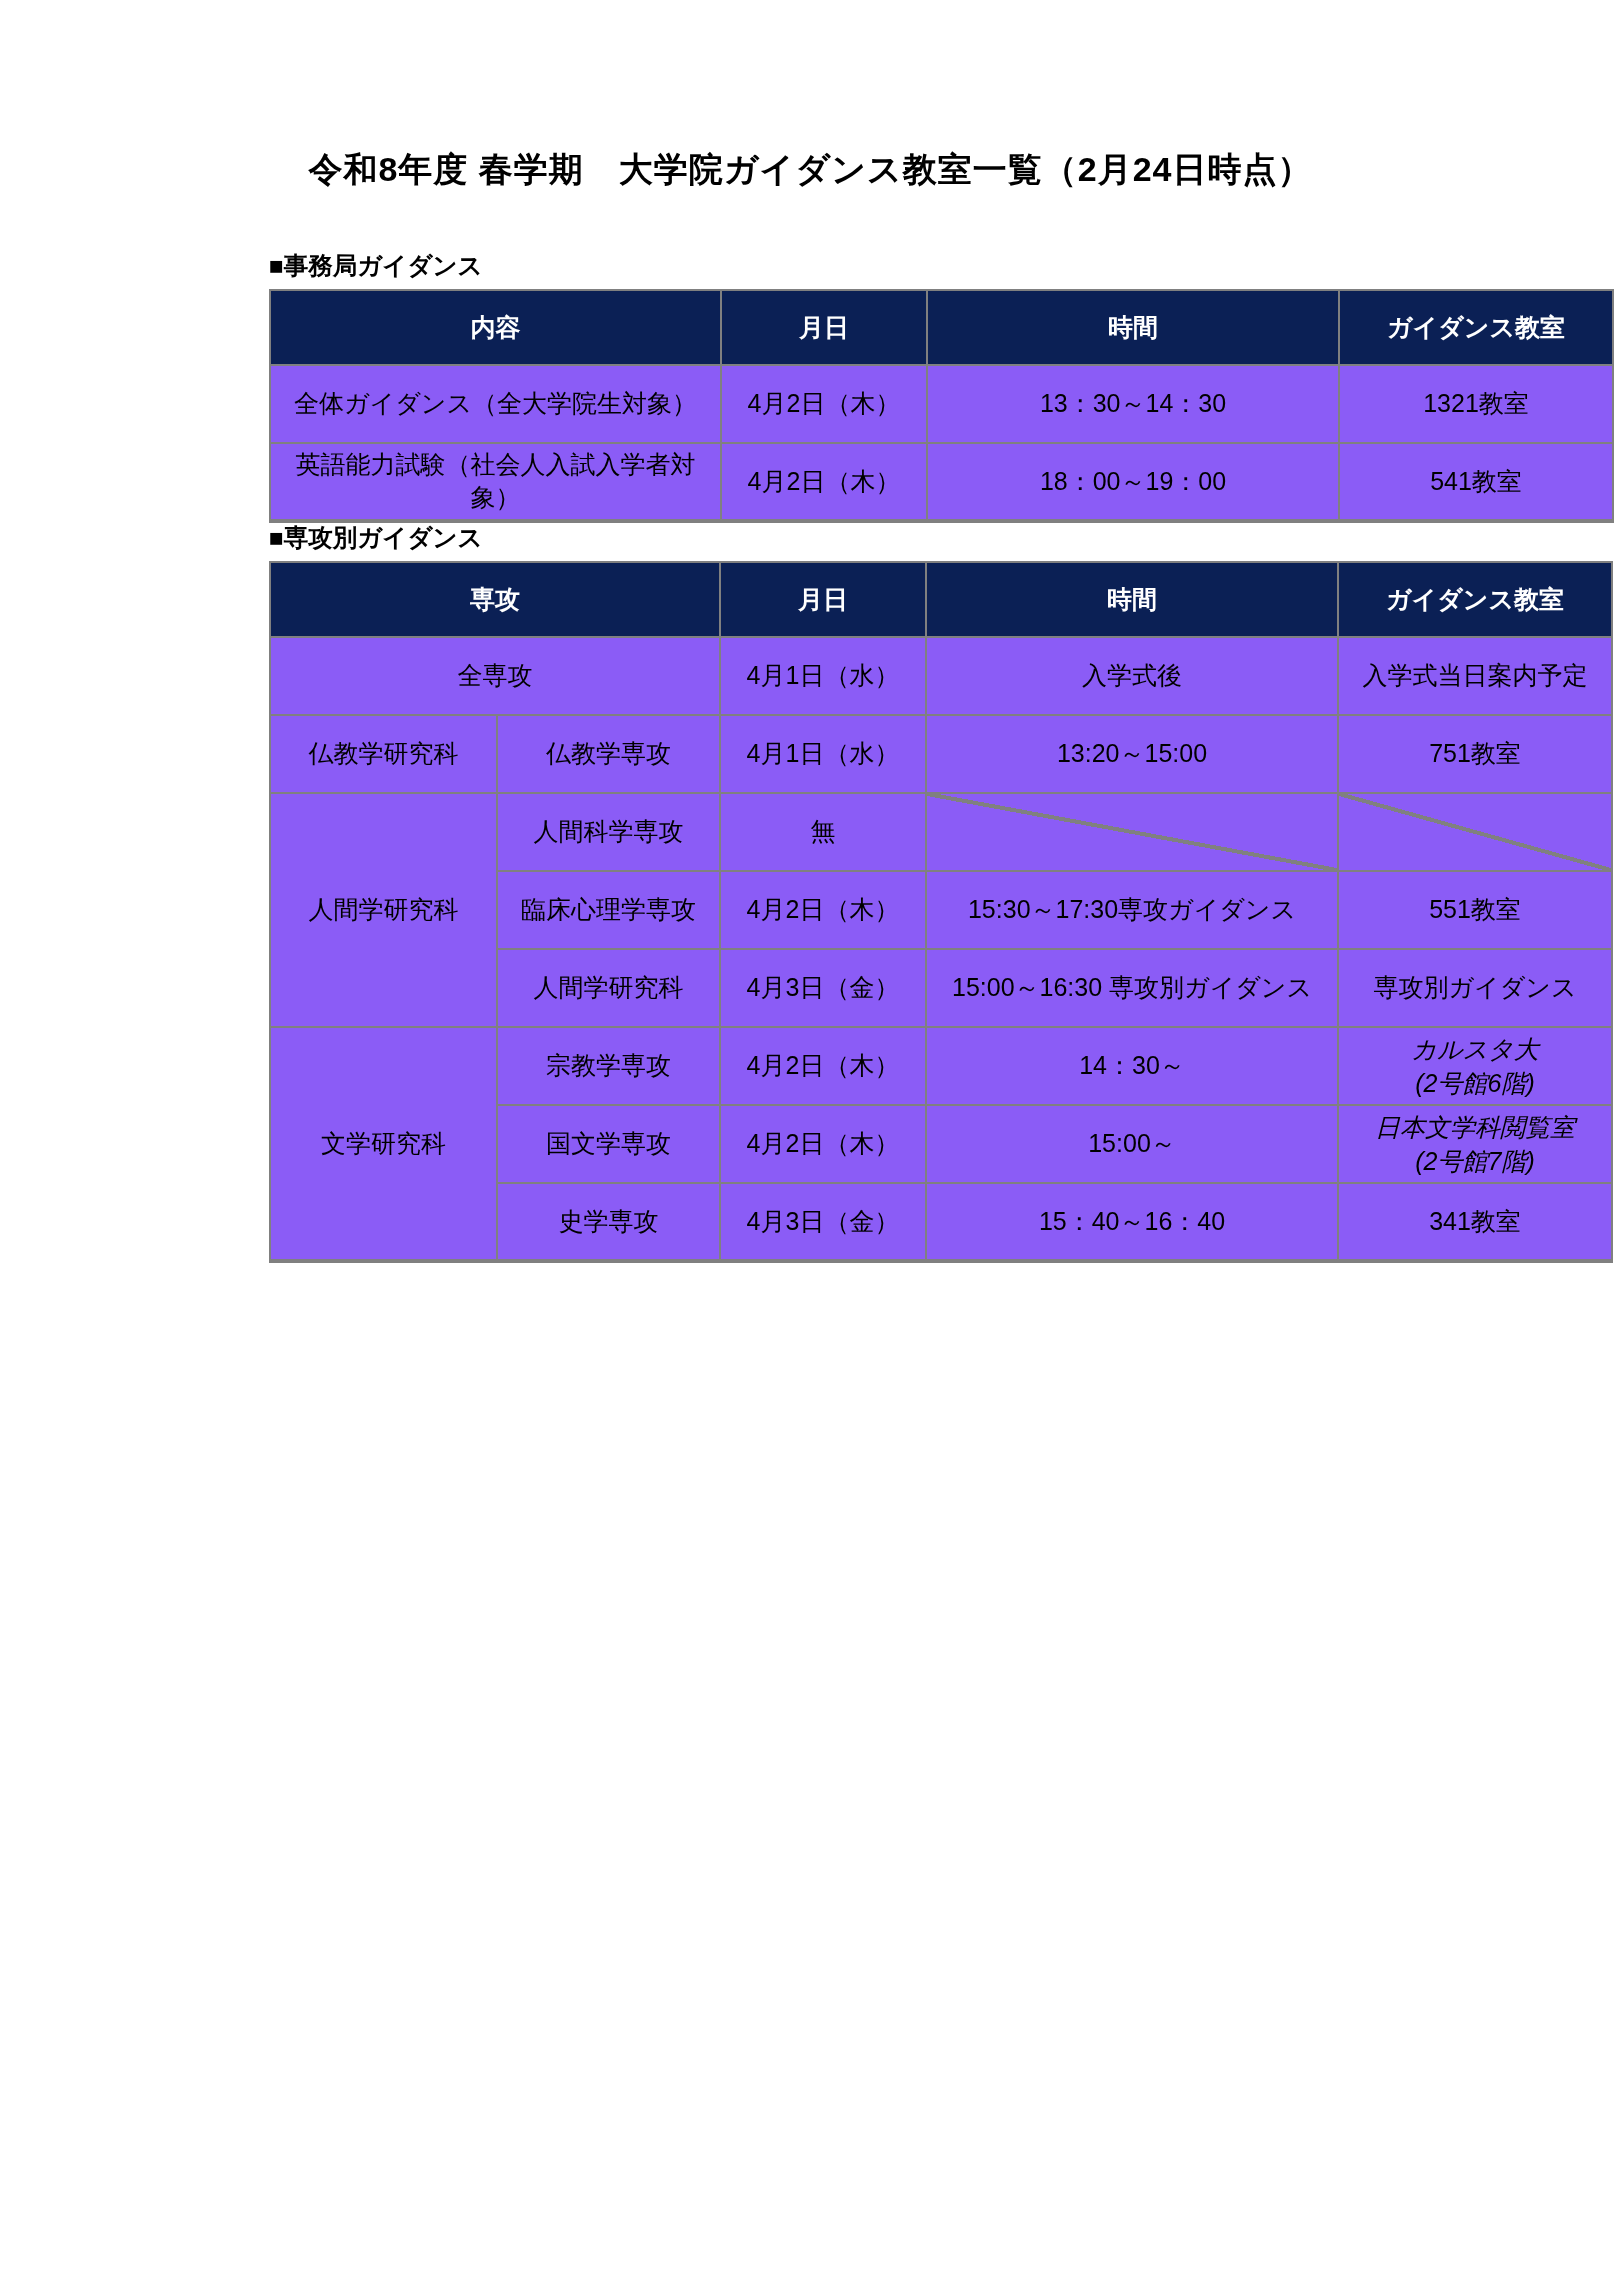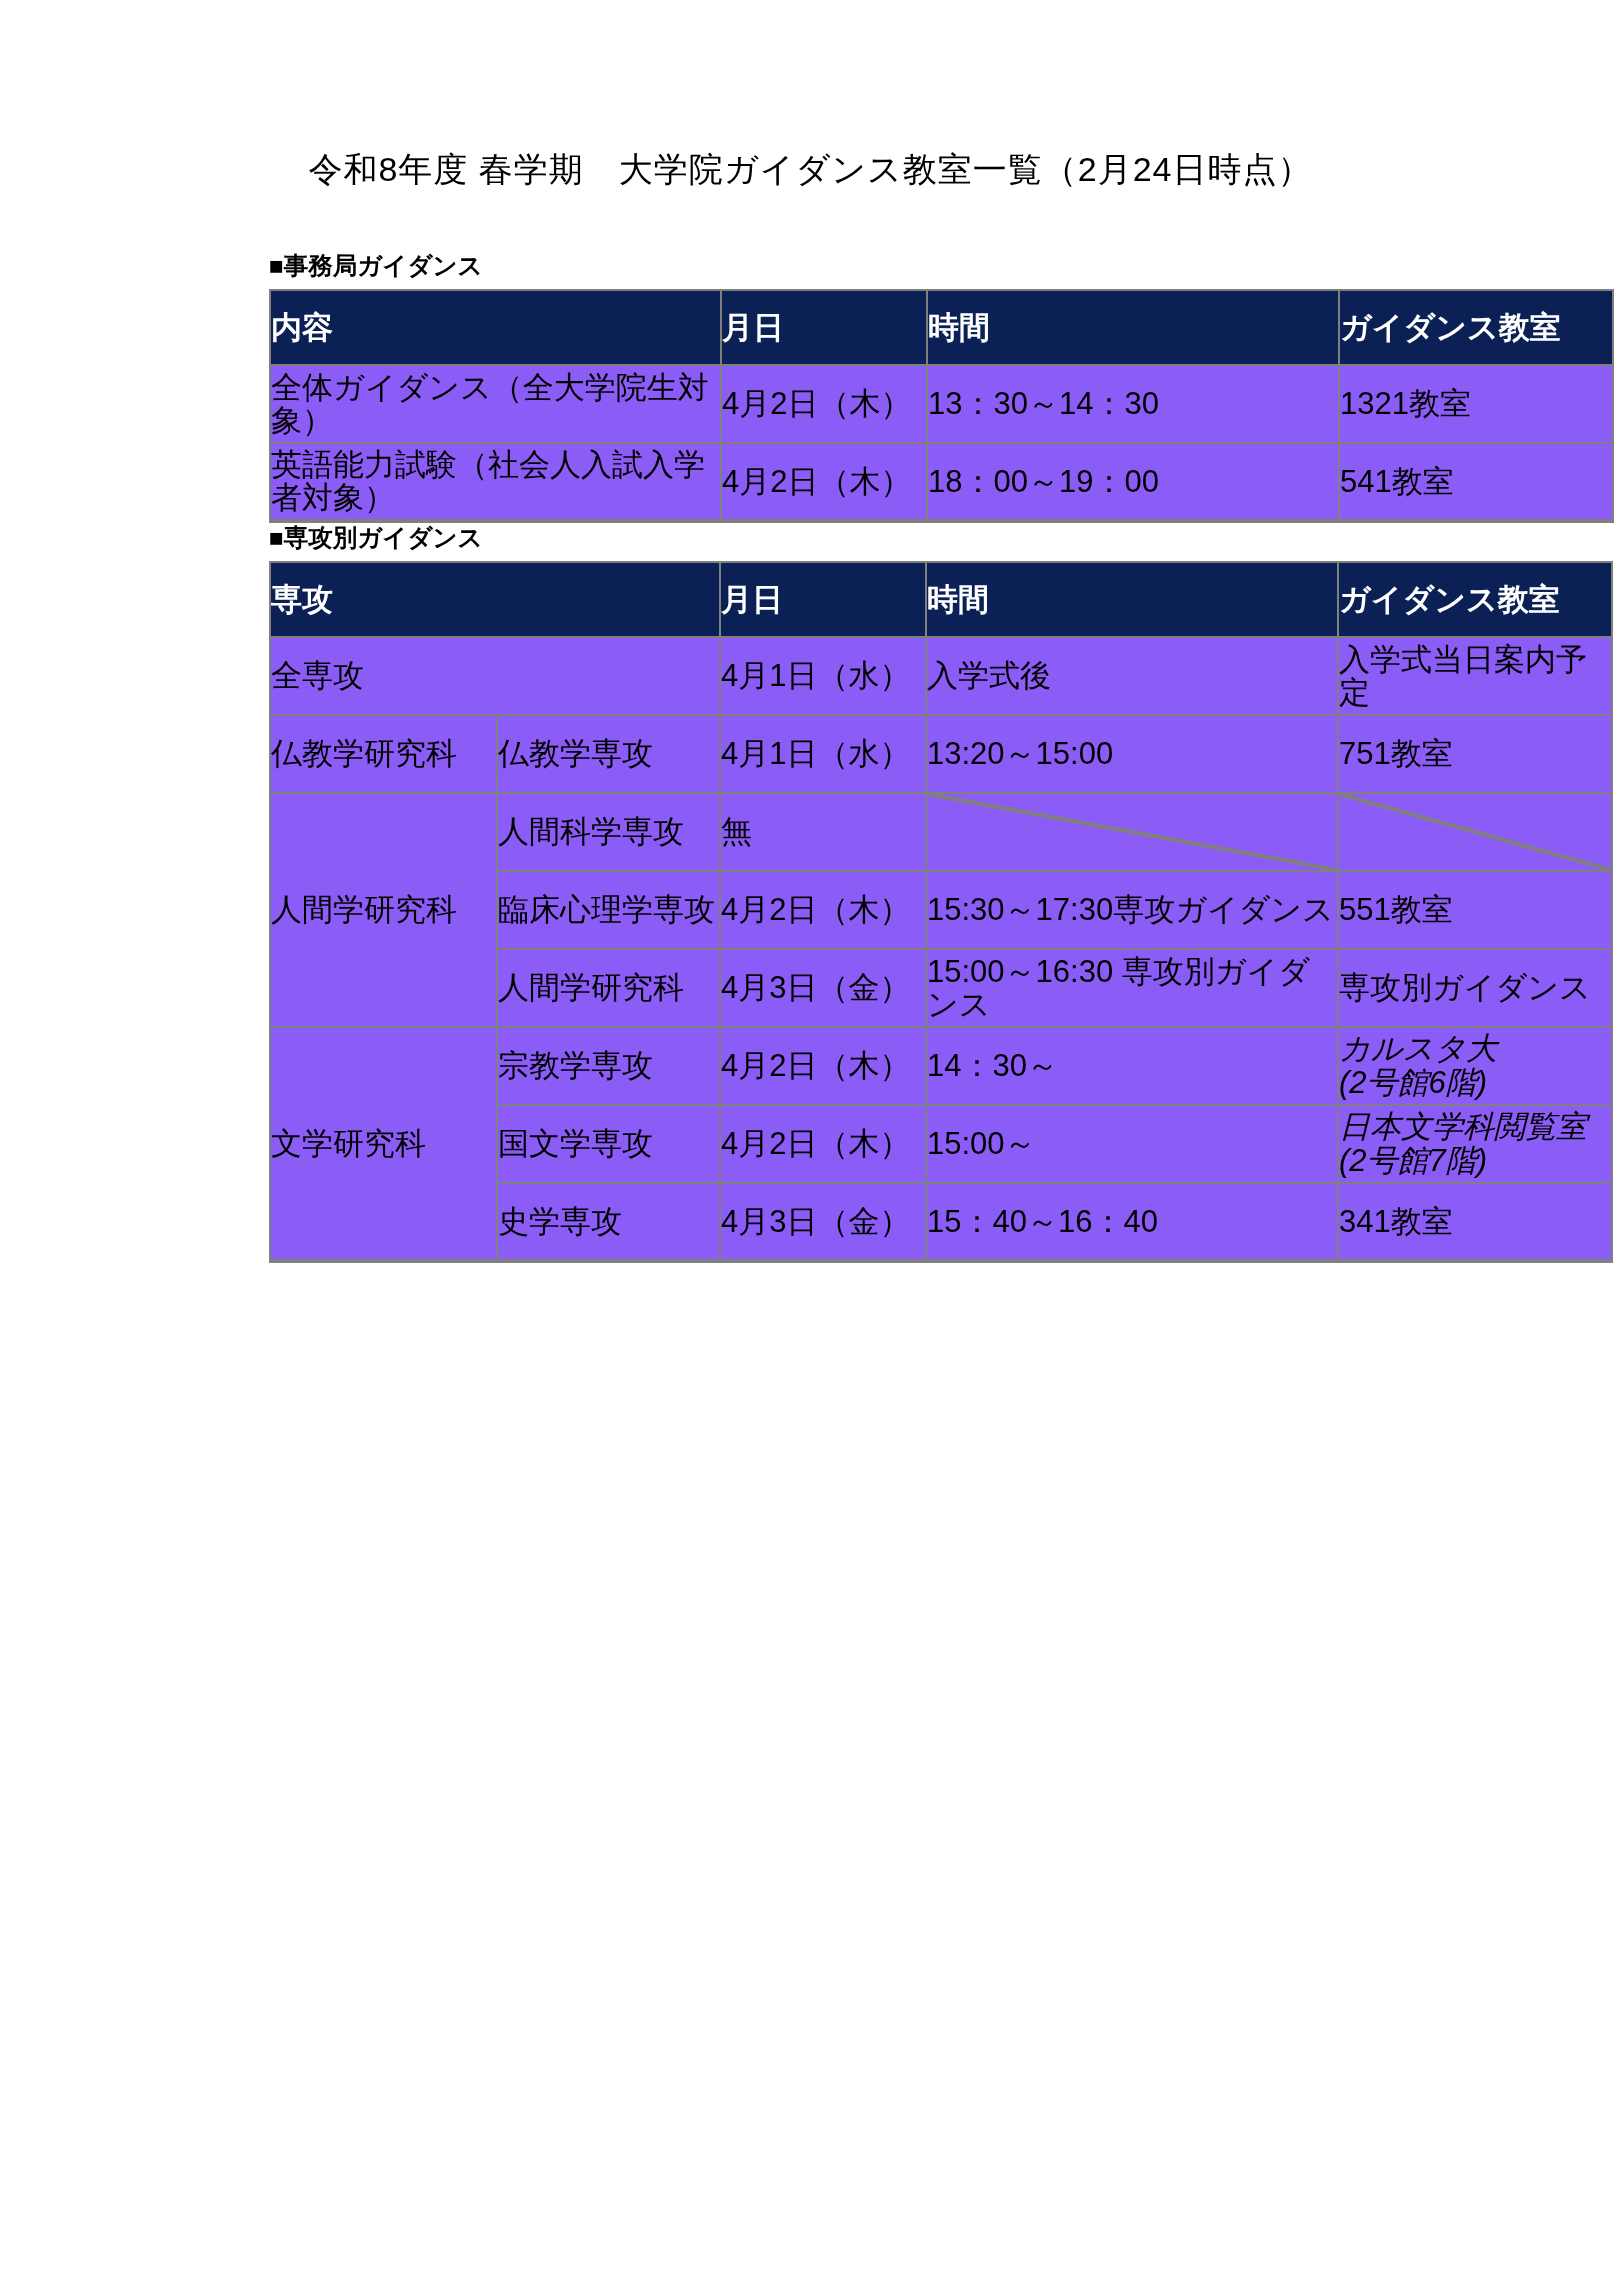--- a/index.html
+++ b/index.html
@@ -12,21 +12,21 @@
     position: relative;
     width: 1621px;
     height: 2292px;
     background: #ffffff;
     overflow: hidden;
   }
   .doc-title {
     padding-top: 147px;
     text-align: center;
     font-size: 34px;
-    font-weight: normal;
+    font-weight: bold;
     letter-spacing: 1px;
     line-height: 45px;
   }
   .content {
     width: 1083px;
     margin: 0 auto;
   }
   .section-label {
     font-size: 24.5px;
     font-weight: bold;
@@ -37,23 +37,23 @@
   table {
     border-collapse: collapse;
     table-layout: fixed;
     width: 1343px;
     margin-top: 8.8px;
   }
   th, td {
     border: 2px solid #808080;
     border-top-width: 2.9px;
     border-bottom-width: 2.9px;
-    text-align: left;
+    text-align: center;
     vertical-align: middle;
-    font-size: 31px;
+    font-size: 25px;
     line-height: 33px;
     overflow: hidden;
   }
   table { border-bottom: 4.9px solid #808080; }
   th {
     background: #0b2055;
     color: #ffffff;
     font-weight: bold;
     height: 75px;
   }

